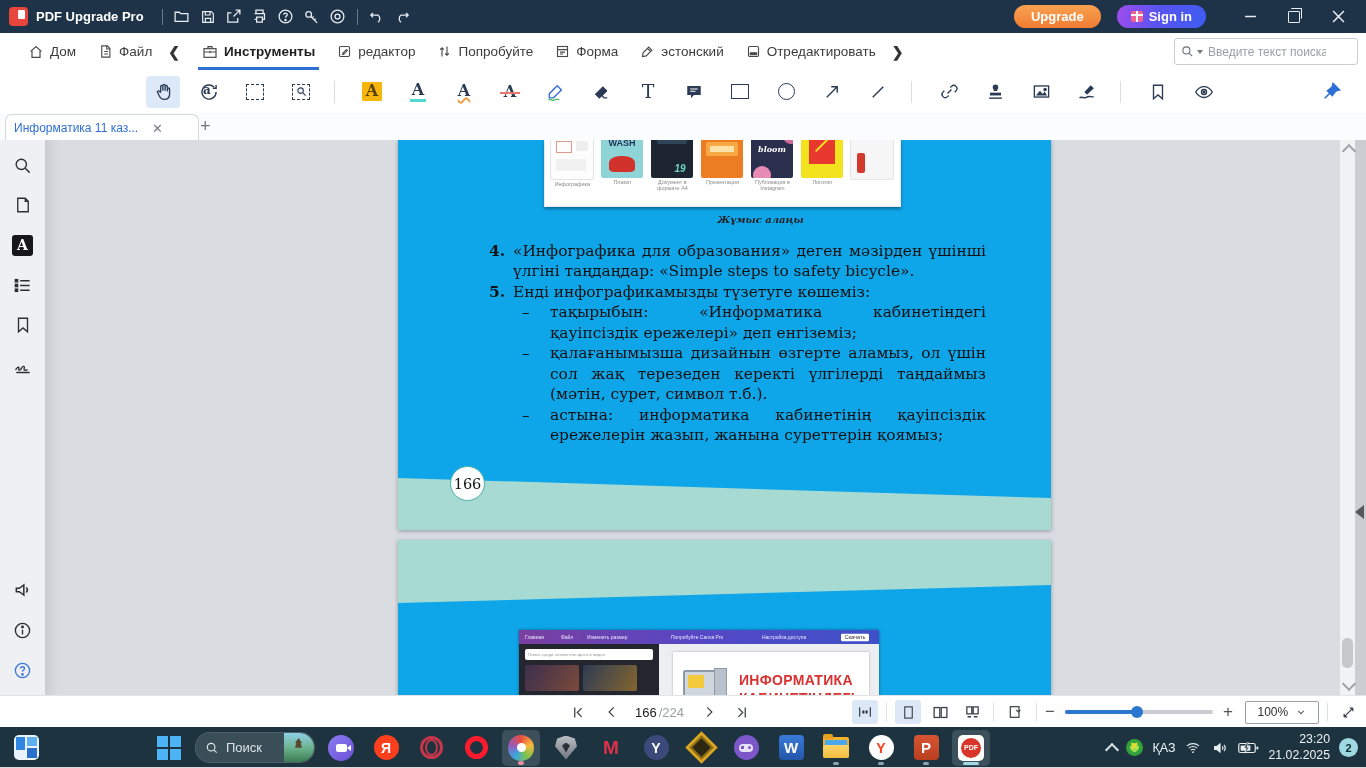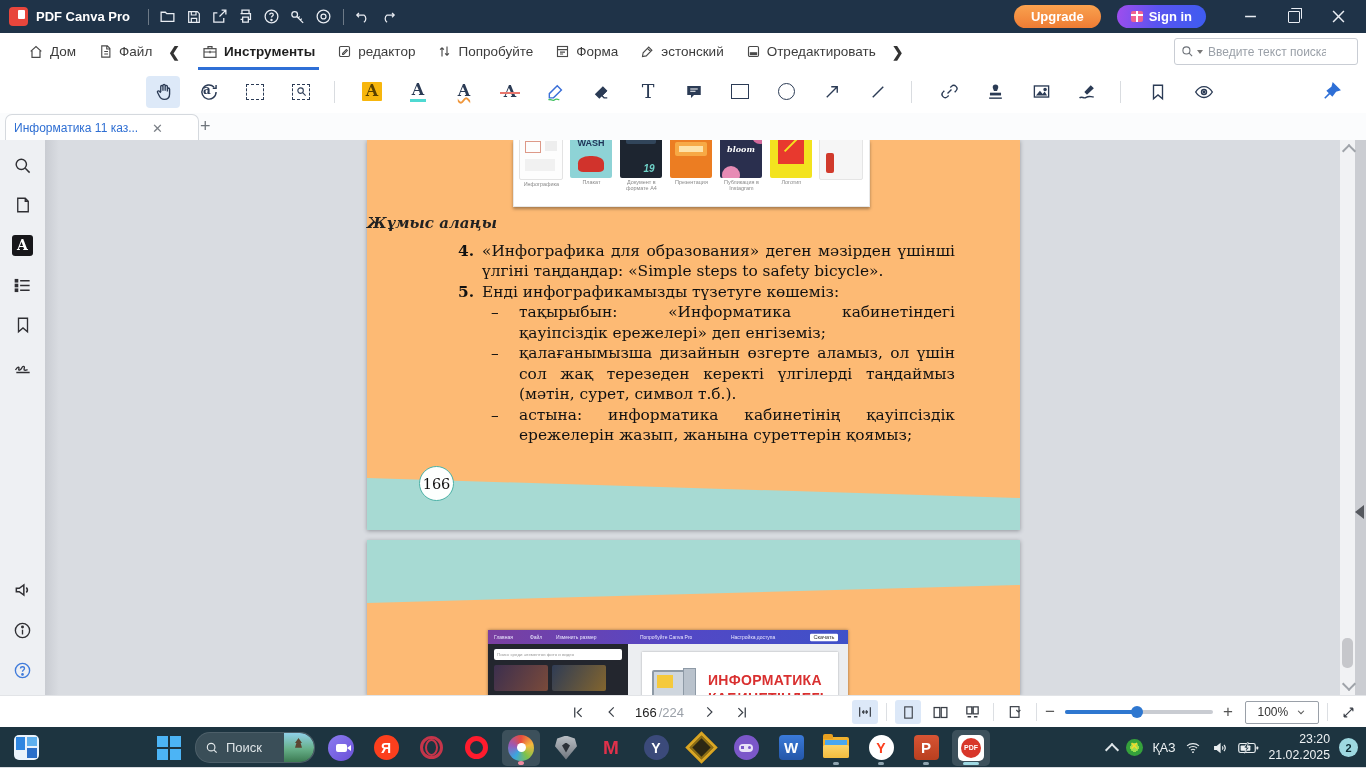--- a/index.html
+++ b/index.html
@@ -87,34 +87,34 @@
     border-top:7px solid transparent;border-bottom:7px solid transparent;border-right:9px solid #55585e;}
   
   .vscroll{position:absolute;right:11px;top:0;width:15px;height:555px;background:#f1f2f4;}
   .vstrip{position:absolute;right:0;top:0;width:11px;height:555px;background:#cbcdd2;}
   .vthumb{position:absolute;left:2px;top:498px;width:11px;height:30px;background:#c6c7cb;border-radius:5px;}
   .varr{position:absolute;left:4px;width:8px;height:8px;border-right:2px solid #9fa3a9;
     border-bottom:2px solid #9fa3a9;}
   .varr.up{top:6px;transform:rotate(-135deg);}
   .varr.dn{bottom:6px;transform:rotate(45deg);}
   
-  .page{position:absolute;background:#fdba74;box-shadow:0 1px 4px rgba(60,64,72,.45);}
+  .page{position:absolute;background:#0ea5e9;box-shadow:0 1px 4px rgba(60,64,72,.45);margin-left:31px;}
   .page1{left:322px;top:0;width:653px;height:390px;}
   .page2{left:322px;top:400px;width:653px;height:155px;overflow:hidden;}
   
   .tstrip{position:absolute;left:146px;top:0;width:343px;height:66px;background:#fff;
     border:1px solid #e8e8e8;border-top:none;box-shadow:0 2px 3px rgba(0,0,0,.35);
     overflow:hidden;display:flex;gap:8px;padding:0 6px;}
   .tcard{width:42px;margin-top:-14px;flex:none;display:flex;flex-direction:column;align-items:center;}
   .tthumb{width:42px;height:52px;border-radius:2px;position:relative;overflow:hidden;flex:none;}
   .tlabel{font-size:8px;transform:scale(.68);transform-origin:top center;color:#8a8a8a;
     text-align:center;line-height:1.15;width:140%;margin-top:1px;}
   .ttitle{position:absolute;width:100%;text-align:center;font-weight:bold;}
-  .caption{position:absolute;left:0;top:74px;width:100%;
-    font-family:"DejaVu Serif",serif;font-style:italic;font-weight:bold;font-size:15px;color:#222;}
+  .caption{position:absolute;left:0;top:74px;width:100%;text-align:center;
+    font-family:"DejaVu Serif",serif;font-style:italic;font-weight:bold;font-size:10px;color:#222;padding-left:36px;}
   
   .textblock{position:absolute;left:91px;top:101px;width:497px;
     font-family:"DejaVu Serif",serif;font-size:15.4px;line-height:1.33;color:#111;}
   .trow{display:flex;}
   .tnum{width:24px;flex:none;text-align:left;font-weight:bold;}
   .ttext{flex:1;text-align:justify;}
   .brow{display:flex;margin-left:33px;}
   .bmark{width:28px;flex:none;}
   .bmark::before{content:"–";}
   .btext{flex:1;text-align:justify;}
@@ -234,21 +234,21 @@
   .pdfapp i{width:20px;height:20px;border-radius:50%;background:#d8362a;color:#fff;font-size:7px;font-weight:bold;
     display:flex;align-items:center;justify-content:center;font-style:normal;}
 </style>
 </head>
 <body>
 
 <div class="screen">
 
   <div class="titlebar">
     <div class="tb-logo"></div>
-    <div class="tb-title">PDF Canva Pro</div>
+    <div class="tb-title">PDF Upgrade Pro</div>
     <div class="tb-sep"></div>
     <div class="tb-ic">
       <svg width="17" height="17" viewBox="0 0 24 24" fill="none" stroke="currentColor" stroke-width="1.8">
           <path d="M3 6h6l2 2h10v11H3zM3 6v13"></path>
         </svg>
       </div>
     <div class="tb-ic">
       <svg width="16" height="16" viewBox="0 0 24 24" fill="none" stroke="currentColor" stroke-width="1.8">
           <path d="M4 4h13l3 3v13H4zM8 4v5h7V4M8 20v-6h8v6"></path>
         </svg>

